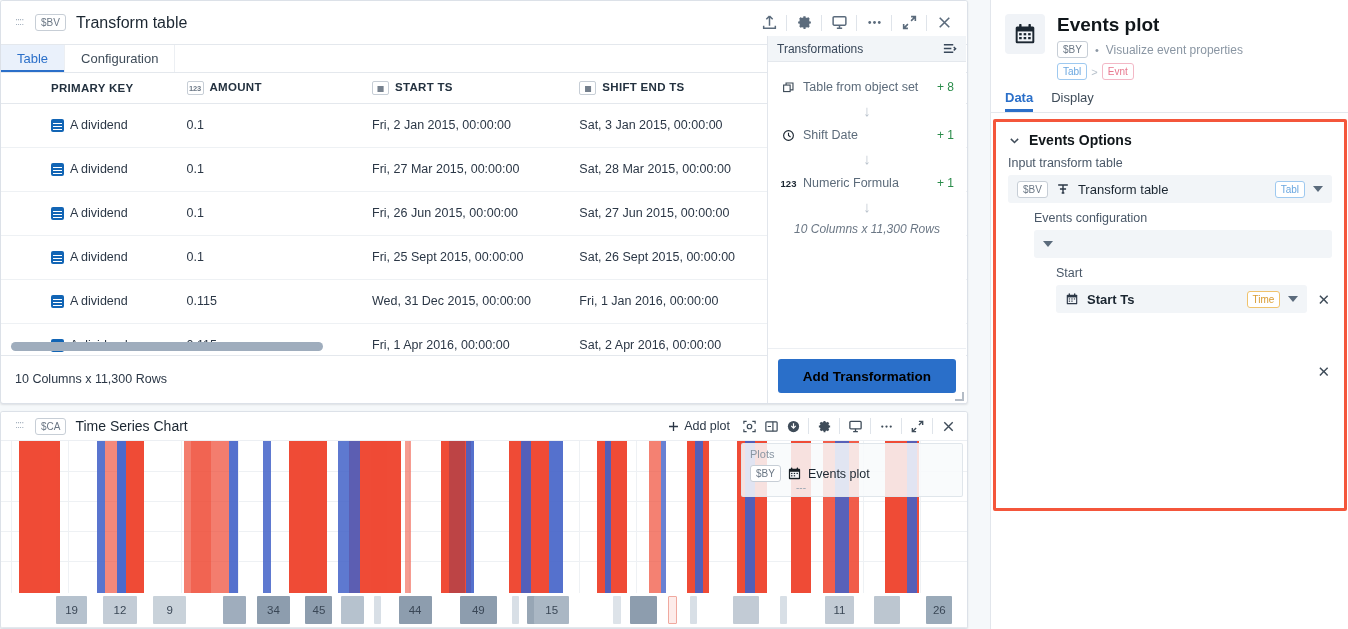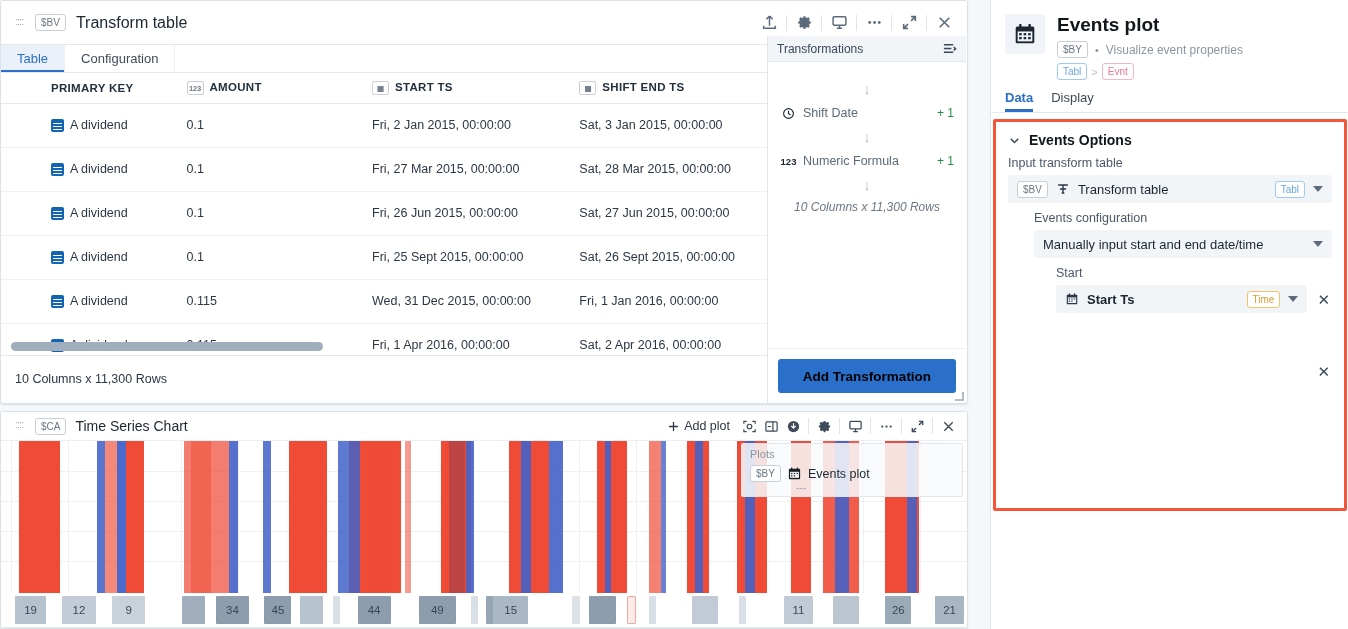--- a/index.html
+++ b/index.html
@@ -157,21 +157,21 @@
   #plots-legend {
     position:absolute; right:4px; top:2px; width:222px; height:54px;
     background:rgba(248,250,252,.86); border:1px solid rgba(222,228,234,.9);
     border-radius:2px; padding:4px 8px;
   }
   #plots-legend .pl-title { font-size:11px; color:#8a96a3; }
   #plots-legend .pl-row { display:flex; align-items:center; gap:6px; margin-top:5px; }
   #plots-legend .pl-name { font-size:12.5px; color:#1b2631; }
   #plots-legend .pl-dash { font-size:10px; color:#9aa6b2; margin-left:46px; }
 
-  #chart-countstrip { position:relative; height:34px; background:#fff; }
+  #chart-countstrip { position:relative; height:34px; background:#fff;margin-left:41px; }
   .cnt-box {
     position:absolute; top:3px; height:28px;
     display:flex; align-items:center; justify-content:center;
     font-size:11.5px; color:#3a4756; border-radius:1px;
   }
   #chart-axis {
     position:relative; height:30px; border-top:1px solid #e4e8ed;
     display:flex; align-items:center;
   }
   #axis-left {
@@ -365,20 +365,30 @@
     <span class="spacer"></span>
     <span class="ico" style="color:#39485a">
       <svg width="15" height="15" viewBox="0 0 16 16" fill="none" stroke="currentColor" stroke-width="1.5">
         <path d="M2 4h10M2 8h8M2 12h10"></path>
           <path d="M12.5 6.5 14.5 8.2 12.5 10"></path>
       </svg>
     </span>
   </div>
 
   <div id="tp-body">
+    <div class="tstep">
+      <span class="ico" style="color:#3f4c59">
+        <svg width="13" height="13" viewBox="0 0 16 16" fill="none" stroke="currentColor" stroke-width="1.4">
+          <rect x="2" y="5" width="8" height="8"></rect>
+            <path d="M5 5V2.5h8.5V11H10"></path>
+        </svg>
+      </span>
+      <span class="tname">Table from object set</span>
+      <span class="tdelta">+ 8</span>
+    </div>
     <div class="tarrow">↓</div>
     <div class="tstep">
       <span class="ico" style="color:#1b2631">
         <svg width="13" height="13" viewBox="0 0 16 16" fill="none" stroke="currentColor" stroke-width="1.4">
           <circle cx="8" cy="8" r="6"></circle>
             <path d="M8 4.5V8l2.5 1.8"></path>
         </svg>
       </span>
       <span class="tname">Shift Date</span>
       <span class="tdelta">+ 1</span>
@@ -682,21 +692,20 @@
           <path d="M2.5 3.5h11M4.5 8h7M6.5 12.5h3M8 3.5v9"></path>
         </svg>
       </span>
       <span class="sb-text">Transform table</span>
       <span class="tag tag-blue">Tabl</span>
       <span class="caret"></span>
     </div>
 
     <div class="eo-label indent">Events configuration</div>
     <div class="selectbox" style="margin-left:26px">
-      <span class="sb-text">Manually input start and end date/time</span>
       <span class="caret"></span>
     </div>
 
     <div class="eo-label indent2">Start</div>
     <div class="row-with-x" style="margin-left:48px">
       <div class="selectbox" style="flex:1">
         <span class="ico" style="color:#2b3746">
           <svg width="14" height="14" viewBox="0 0 16 16" fill="currentColor">
             <rect x="2" y="3" width="12" height="11" rx="1"></rect>
             <rect x="3.3" y="6.2" width="9.4" height="6.4" fill="#f2f5f8"></rect>

